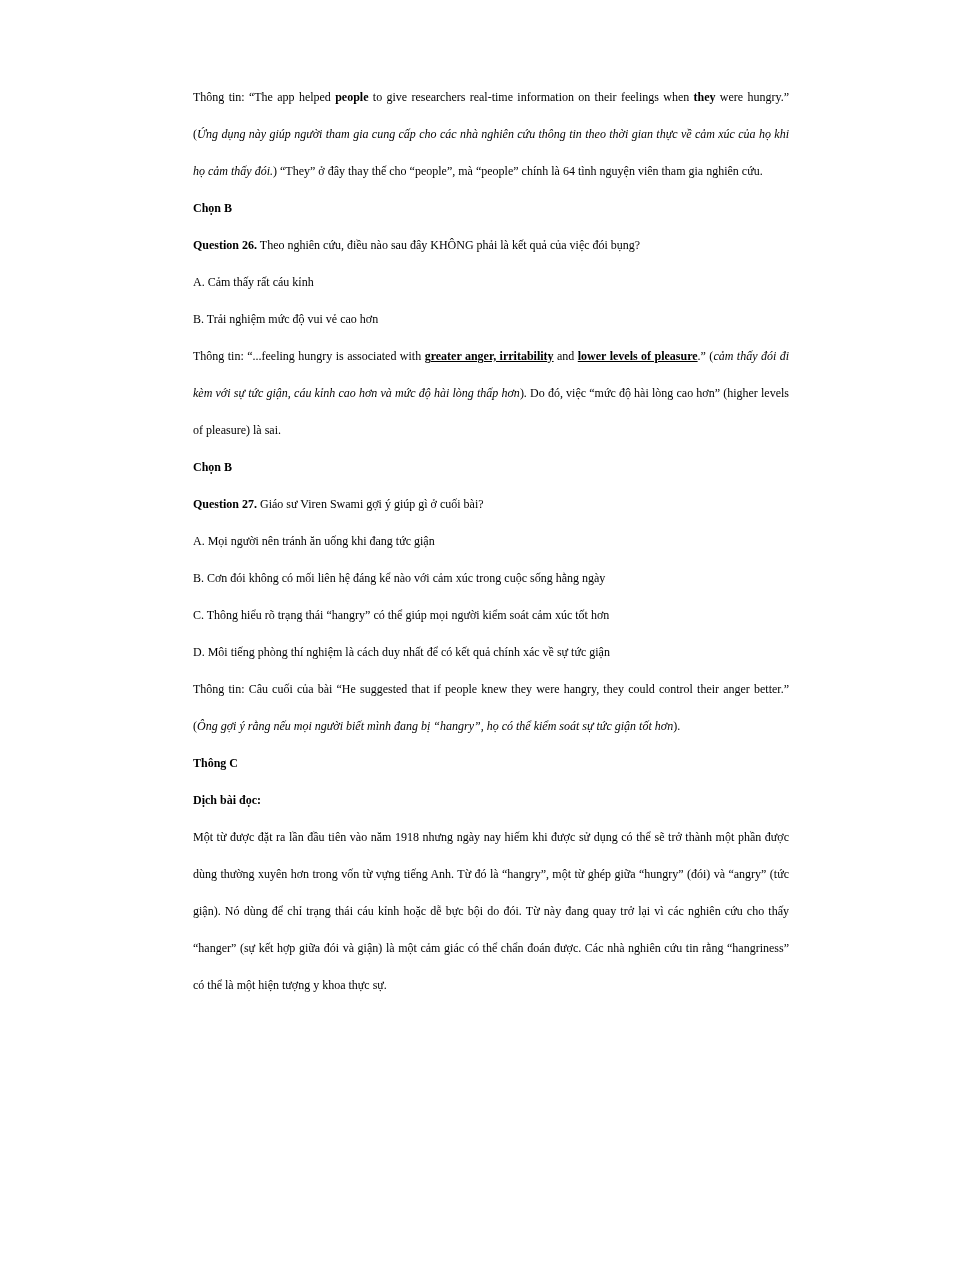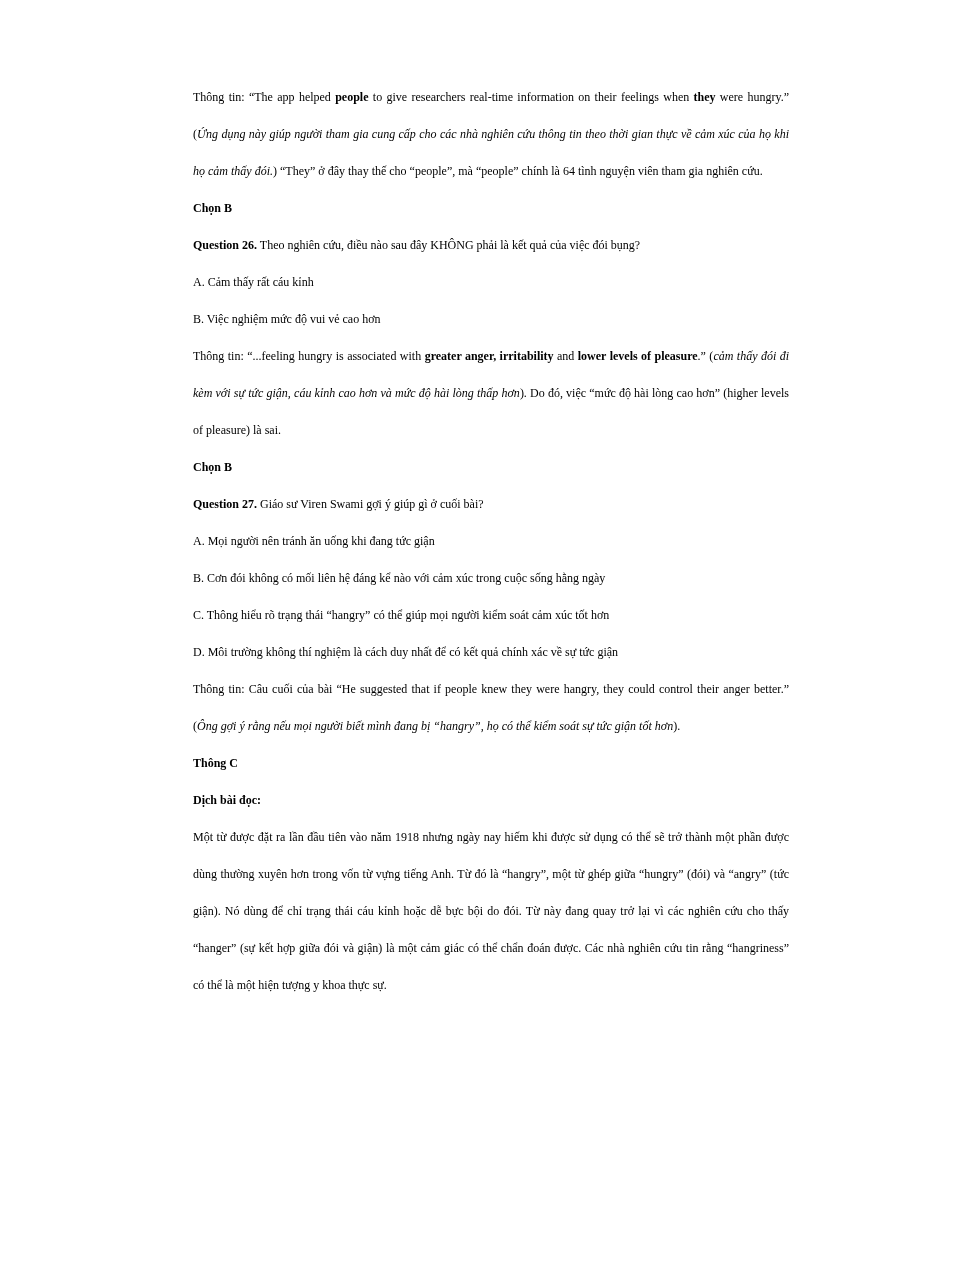--- a/index.html
+++ b/index.html
@@ -20,37 +20,37 @@
     font-size: 12px;
     line-height: 37px;
     text-align: justify;
   }
   .doc-body p {
     margin: 0;
     padding: 0;
   }
   .doc-body span.b { font-weight: bold; }
   .doc-body span.i { font-style: italic; }
-  .doc-body span.u { }
+  .doc-body span.u { text-decoration: underline; }
 </style>
 </head>
 <body>
 
 <div class="page">
   <div class="doc-body">
       <p><span>Thông tin: “The app helped </span><span class="b">people</span><span> to give researchers real-time information on their feelings when </span><span class="b">they</span><span> were hungry.” (</span><span class="i">Ứng dụng này giúp người tham gia cung cấp cho các nhà nghiên cứu thông tin theo thời gian thực về cảm xúc của họ khi họ cảm thấy đói.</span><span>) “They” ở đây thay thế cho “people”, mà “people” chính là 64 tình nguyện viên tham gia nghiên cứu.</span></p>
       <p><span class="b">Chọn B</span></p>
       <p><span class="b">Question 26.</span><span> Theo nghiên cứu, điều nào sau đây KHÔNG phải là kết quả của việc đói bụng?</span></p>
       <p><span>A. Cảm thấy rất cáu kỉnh</span></p>
-      <p><span>B. Việc nghiệm mức độ vui vẻ cao hơn</span></p>
+      <p><span>B. Trải nghiệm mức độ vui vẻ cao hơn</span></p>
       <p><span>Thông tin: “...feeling hungry is associated with </span><span class="b u">greater anger, irritability</span><span> and </span><span class="b u">lower levels of pleasure</span><span>.” (</span><span class="i">cảm thấy đói đi kèm với sự tức giận, cáu kỉnh cao hơn và mức độ hài lòng thấp hơn</span><span>). Do đó, việc “mức độ hài lòng cao hơn” (higher levels of pleasure) là sai.</span></p>
       <p><span class="b">Chọn B</span></p>
       <p><span class="b">Question 27.</span><span> Giáo sư Viren Swami gợi ý giúp gì ở cuối bài?</span></p>
       <p><span>A. Mọi người nên tránh ăn uống khi đang tức giận</span></p>
       <p><span>B. Cơn đói không có mối liên hệ đáng kể nào với cảm xúc trong cuộc sống hằng ngày</span></p>
       <p><span>C. Thông hiểu rõ trạng thái “hangry” có thể giúp mọi người kiểm soát cảm xúc tốt hơn</span></p>
-      <p><span>D. Môi trường không thí nghiệm là cách duy nhất để có kết quả chính xác về sự tức giận</span></p>
+      <p><span>D. Môi tiếng phòng thí nghiệm là cách duy nhất để có kết quả chính xác về sự tức giận</span></p>
       <p><span>Thông tin: Câu cuối của bài “He suggested that if people knew they were hangry, they could control their anger better.” (</span><span class="i">Ông gợi ý rằng nếu mọi người biết mình đang bị “hangry”, họ có thể kiểm soát sự tức giận tốt hơn</span><span>).</span></p>
       <p><span class="b">Thông C</span></p>
       <p><span class="b">Dịch bài đọc:</span></p>
       <p><span>Một từ được đặt ra lần đầu tiên vào năm 1918 nhưng ngày nay hiếm khi được sử dụng có thể sẽ trở thành một phần được dùng thường xuyên hơn trong vốn từ vựng tiếng Anh. Từ đó là “hangry”, một từ ghép giữa “hungry” (đói) và “angry” (tức giận). Nó dùng để chỉ trạng thái cáu kỉnh hoặc dễ bực bội do đói. Từ này đang quay trở lại vì các nghiên cứu cho thấy “hanger” (sự kết hợp giữa đói và giận) là một cảm giác có thể chẩn đoán được. Các nhà nghiên cứu tin rằng “hangriness” có thể là một hiện tượng y khoa thực sự.</span></p>
     </div>
 </div>
 
 </body></html>

